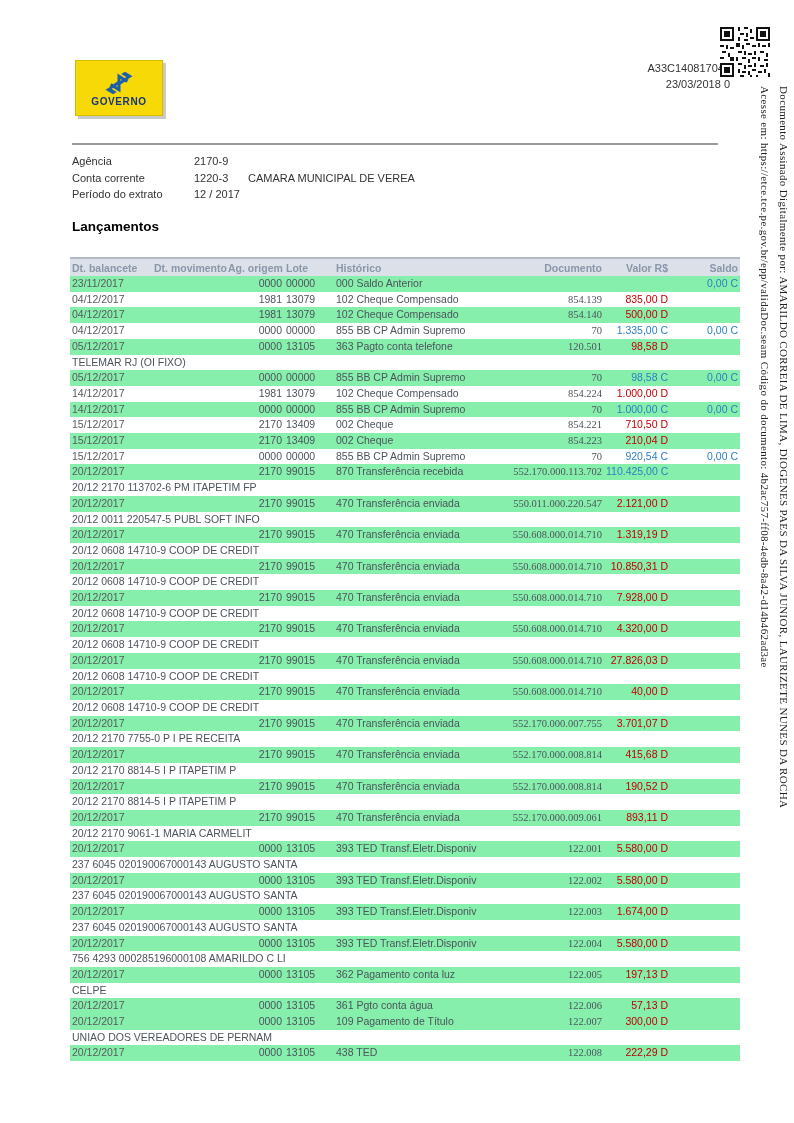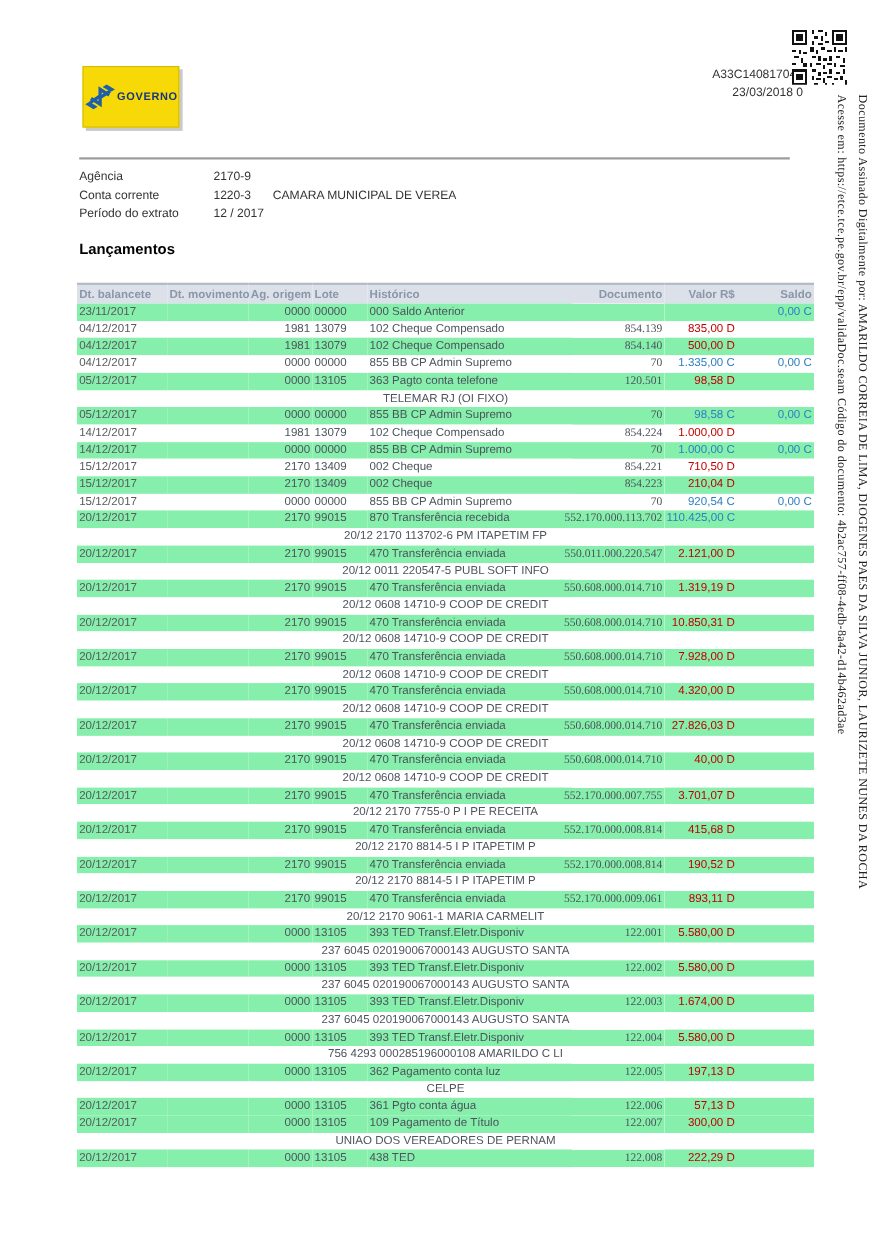--- a/index.html
+++ b/index.html
@@ -1,21 +1,21 @@
 <!DOCTYPE html>
 <html><head>
 <meta charset="utf-8">
 <style>
   html,body{margin:0;padding:0;background:#fff;}
   .page{position:relative;width:794px;height:1123px;background:#ffffff;overflow:hidden;
         font-family:"Liberation Sans",sans-serif;}
 
   
   .logo{position:absolute;left:75px;top:60px;width:86px;height:54px;background:#f7d908;
-        border:1px solid #d4bd00;box-shadow:3px 3px 0 #c9c9c9;display:flex;flex-direction:row;
+        border:1px solid #d4bd00;box-shadow:3px 3px 0 #c9c9c9;display:flex;flex-direction:column;
         align-items:center;justify-content:center;}
   .logo-text{font-size:10px;font-weight:bold;color:#17367d;letter-spacing:.6px;line-height:11px;}
 
   
   .auth{position:absolute;top:60px;right:64px;text-align:right;font-size:11px;color:#333;line-height:16px;}
 
   
   .qr{position:absolute;top:27px;right:24px;width:50px;height:50px;}
 
   
@@ -44,21 +44,21 @@
   tr.odd{background:#86efac;} tr.even{background:#ffffff;}
   td.c-dtb{padding-left:15px;color:#585a5e;}
   td.c-ag{text-align:right;padding-right:4px;}
   td.c-lote{padding-left:14px;}
   td.c-hist{padding-left:3px;}
   td.c-doc{position:relative;}
   td.c-doc span{position:absolute;right:2px;top:0;white-space:nowrap;font-family:Liberation Serif, serif;}
   td.c-val{text-align:right;padding-right:4px;}
   td.c-sal{text-align:right;padding-right:9px;}
   .debit{color:#c00000;} .credit{color:#2d7fc1;}
-  td.detail{text-align:center;color:#4c545c;}
+  td.detail{color:#4c545c;}
 </style>
 </head>
 <body>
 
 <div class="page">
 
   <div class="logo">
     <svg width="30" height="26" viewBox="0 0 40 34">
       <g fill="none" stroke="#1d5fa8" stroke-width="4">
         <path d="M8 24 L20 16 L20 8 L31 15"></path>

